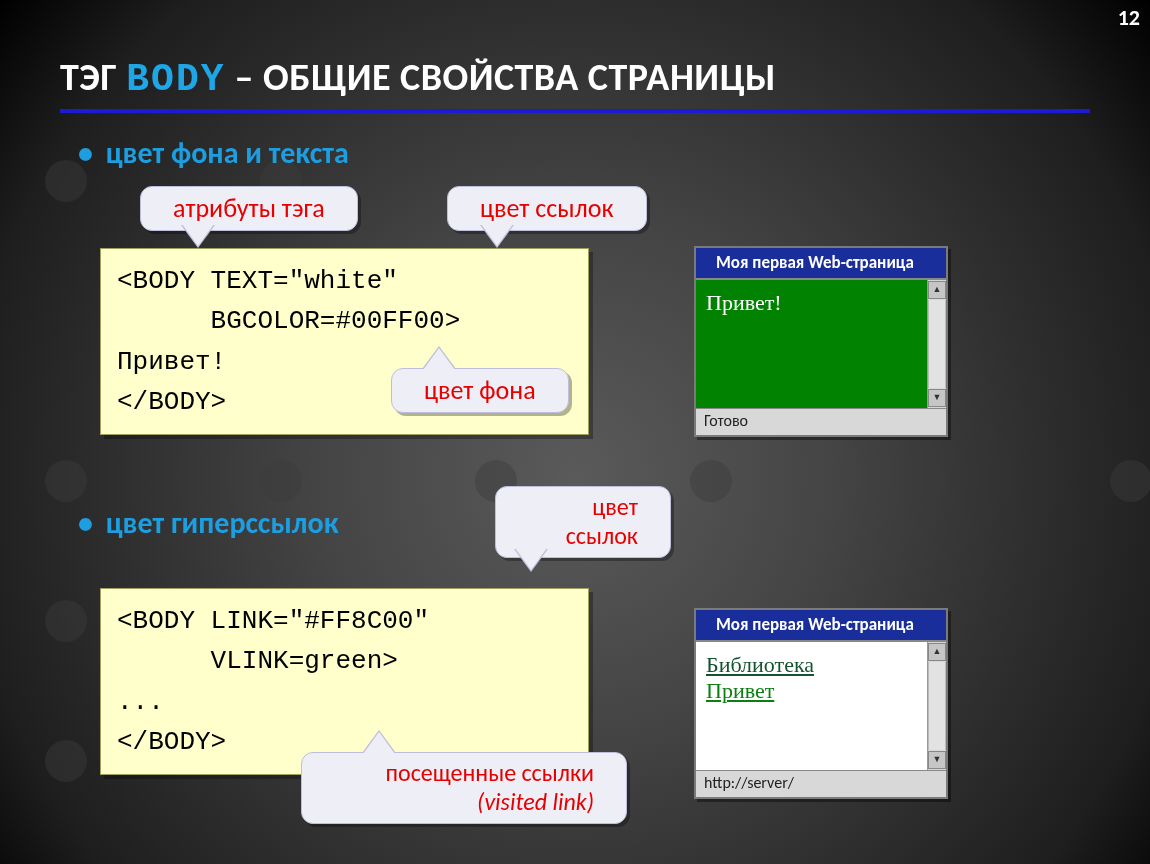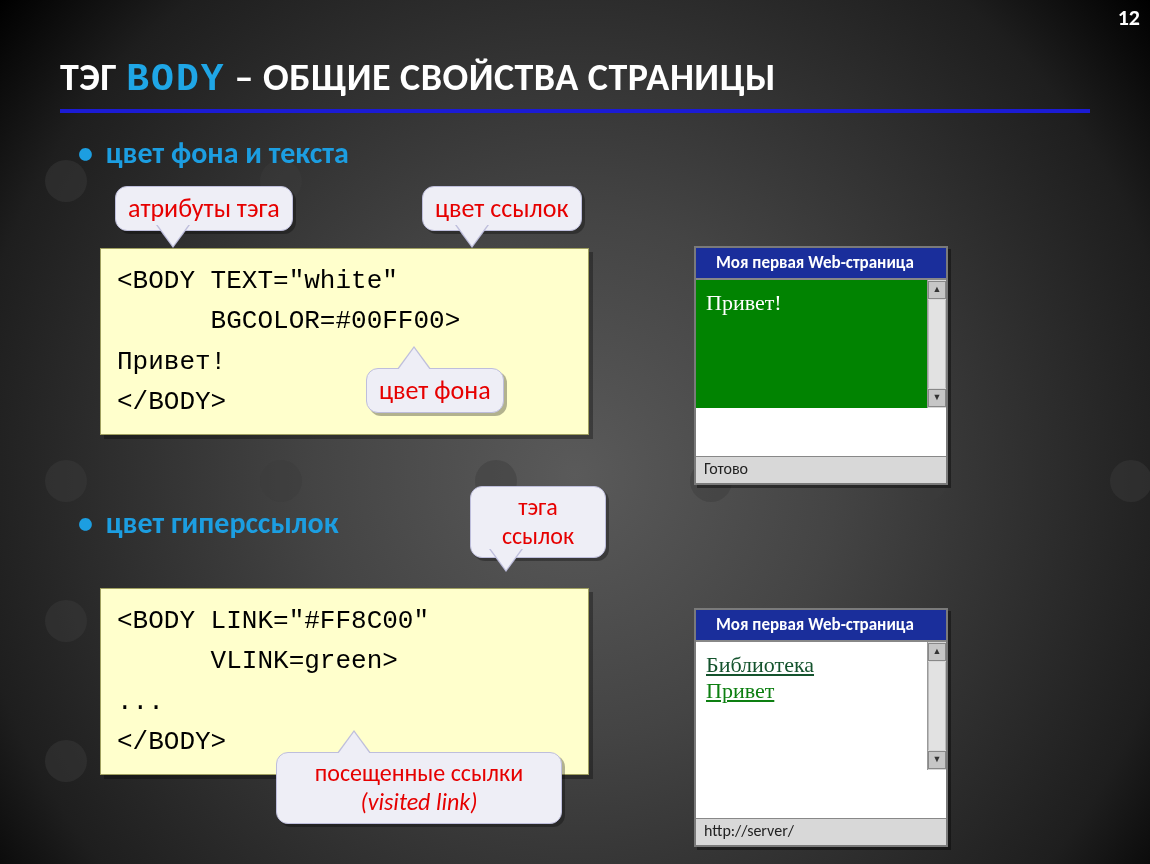--- a/index.html
+++ b/index.html
@@ -78,26 +78,27 @@
     color: #000;
     padding: 12px 16px;
     white-space: pre;
   }
 
   .callout {
     position: absolute;
     background: #eeeef6;
     border: 1px solid #bebedc;
     border-radius: 12px;
-    padding: 6px 12px;
+    padding: 6px 32px;
     color: #e60000;
     font-size: 26px;
-    text-align: center;
+    text-align: right;
     box-shadow: 3px 3px 0 rgba(0,0,0,.3);
     line-height: 1.2;
+    margin-left: 25px;
   }
   .callout.multi { font-size: 24px; }
   .callout .sub { font-style: italic; }
 
   
   .tail {
     position: absolute;
     width: 0; height: 0;
   }
   .tail-down  { border-left: 16px solid transparent; border-right: 16px solid transparent; border-top: 22px solid #eeeef6; }
@@ -152,21 +153,20 @@
     color: #333;
   }
   .sb-track { flex: 1; width: 16px; background: #e2e2e2; border-left: 1px solid #bbb; border-right: 1px solid #bbb; }
   .win .statusbar {
     height: 24px;
     background: #d8d8d8;
     border-top: 1px solid #888;
     font-size: 16px;
     color: #222;
     padding: 2px 8px 0 8px;
-    margin-top: 48px;
   }
   .link1 { color: #14532d; text-decoration: underline; display:block; }
   .link2 { color: #0d7f11; text-decoration: underline; display:block; }
 
 </style>
 </head>
 <body>
 
 <div class="slide">
 
@@ -223,21 +223,21 @@
         <div class="sb-track"></div>
         <div class="sb-btn">▼</div>
       </div>
     </div>
     <div class="statusbar">Готово</div>
   </div>
 
   <div class="bullet" style="top:504px; left:78px;">цвет гиперссылок</div>
 
   <div class="callout multi" style="top:486px; left:470px; width:110px;">
-    <div>тэга</div>
+    <div>цвет</div>
     <div>ссылок</div>
     <span class="tail tail-down-bdr" style="top:62px; left:18px;"></span>
     <span class="tail tail-down" style="top:61px; left:19px;"></span>
   </div>
 
   <div class="code-box" style="top:588px; left:100px; width:455px;">&lt;BODY LINK="#FF8C00"
       VLINK=green&gt;
 ...
 &lt;/BODY&gt;</div>
 

